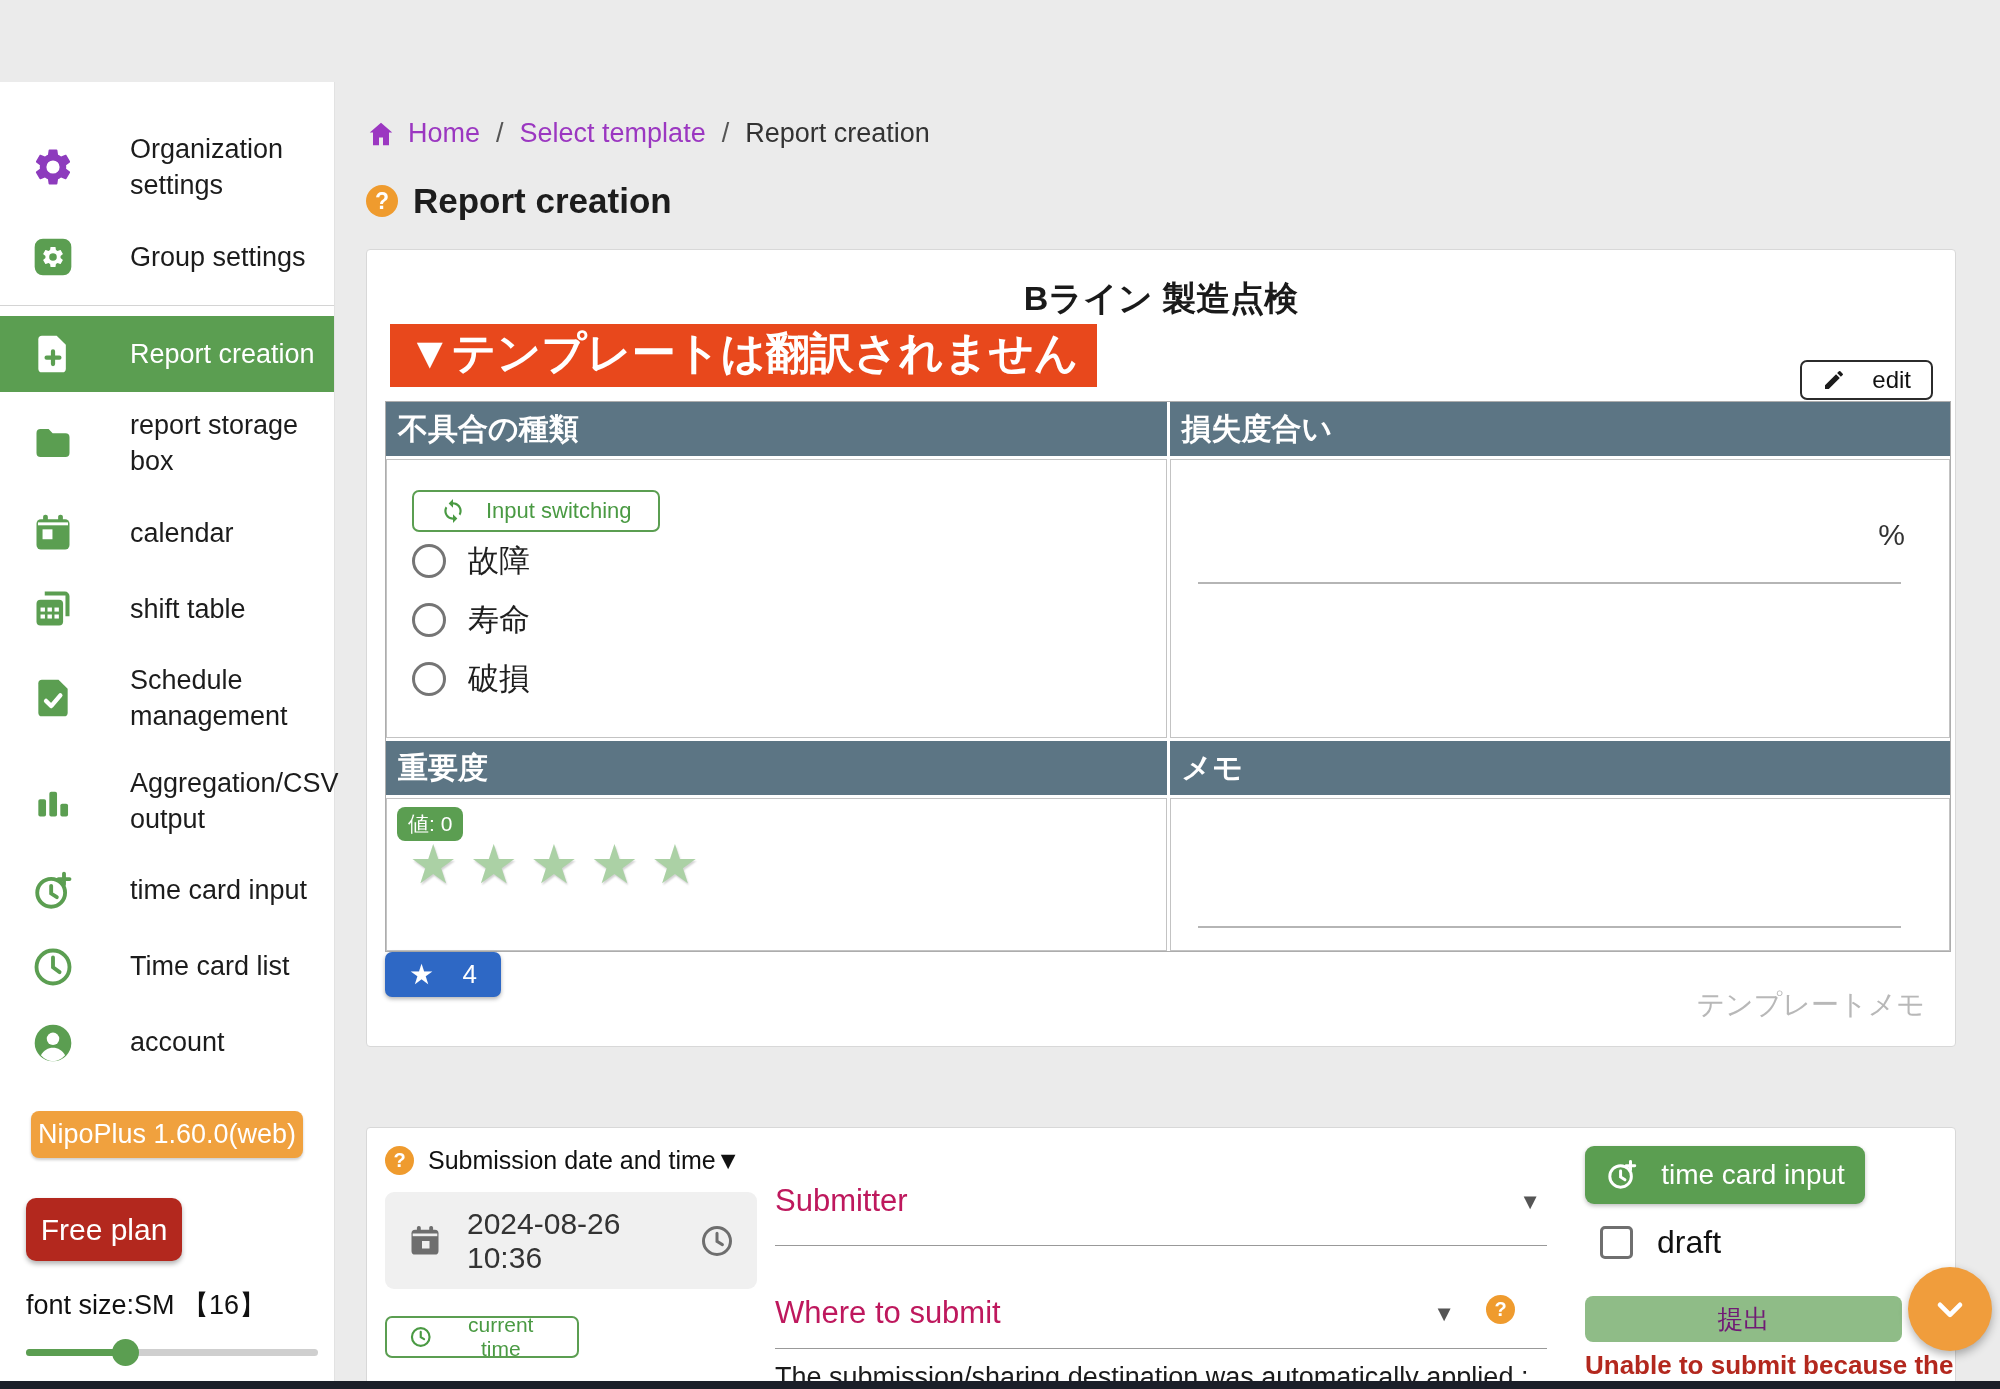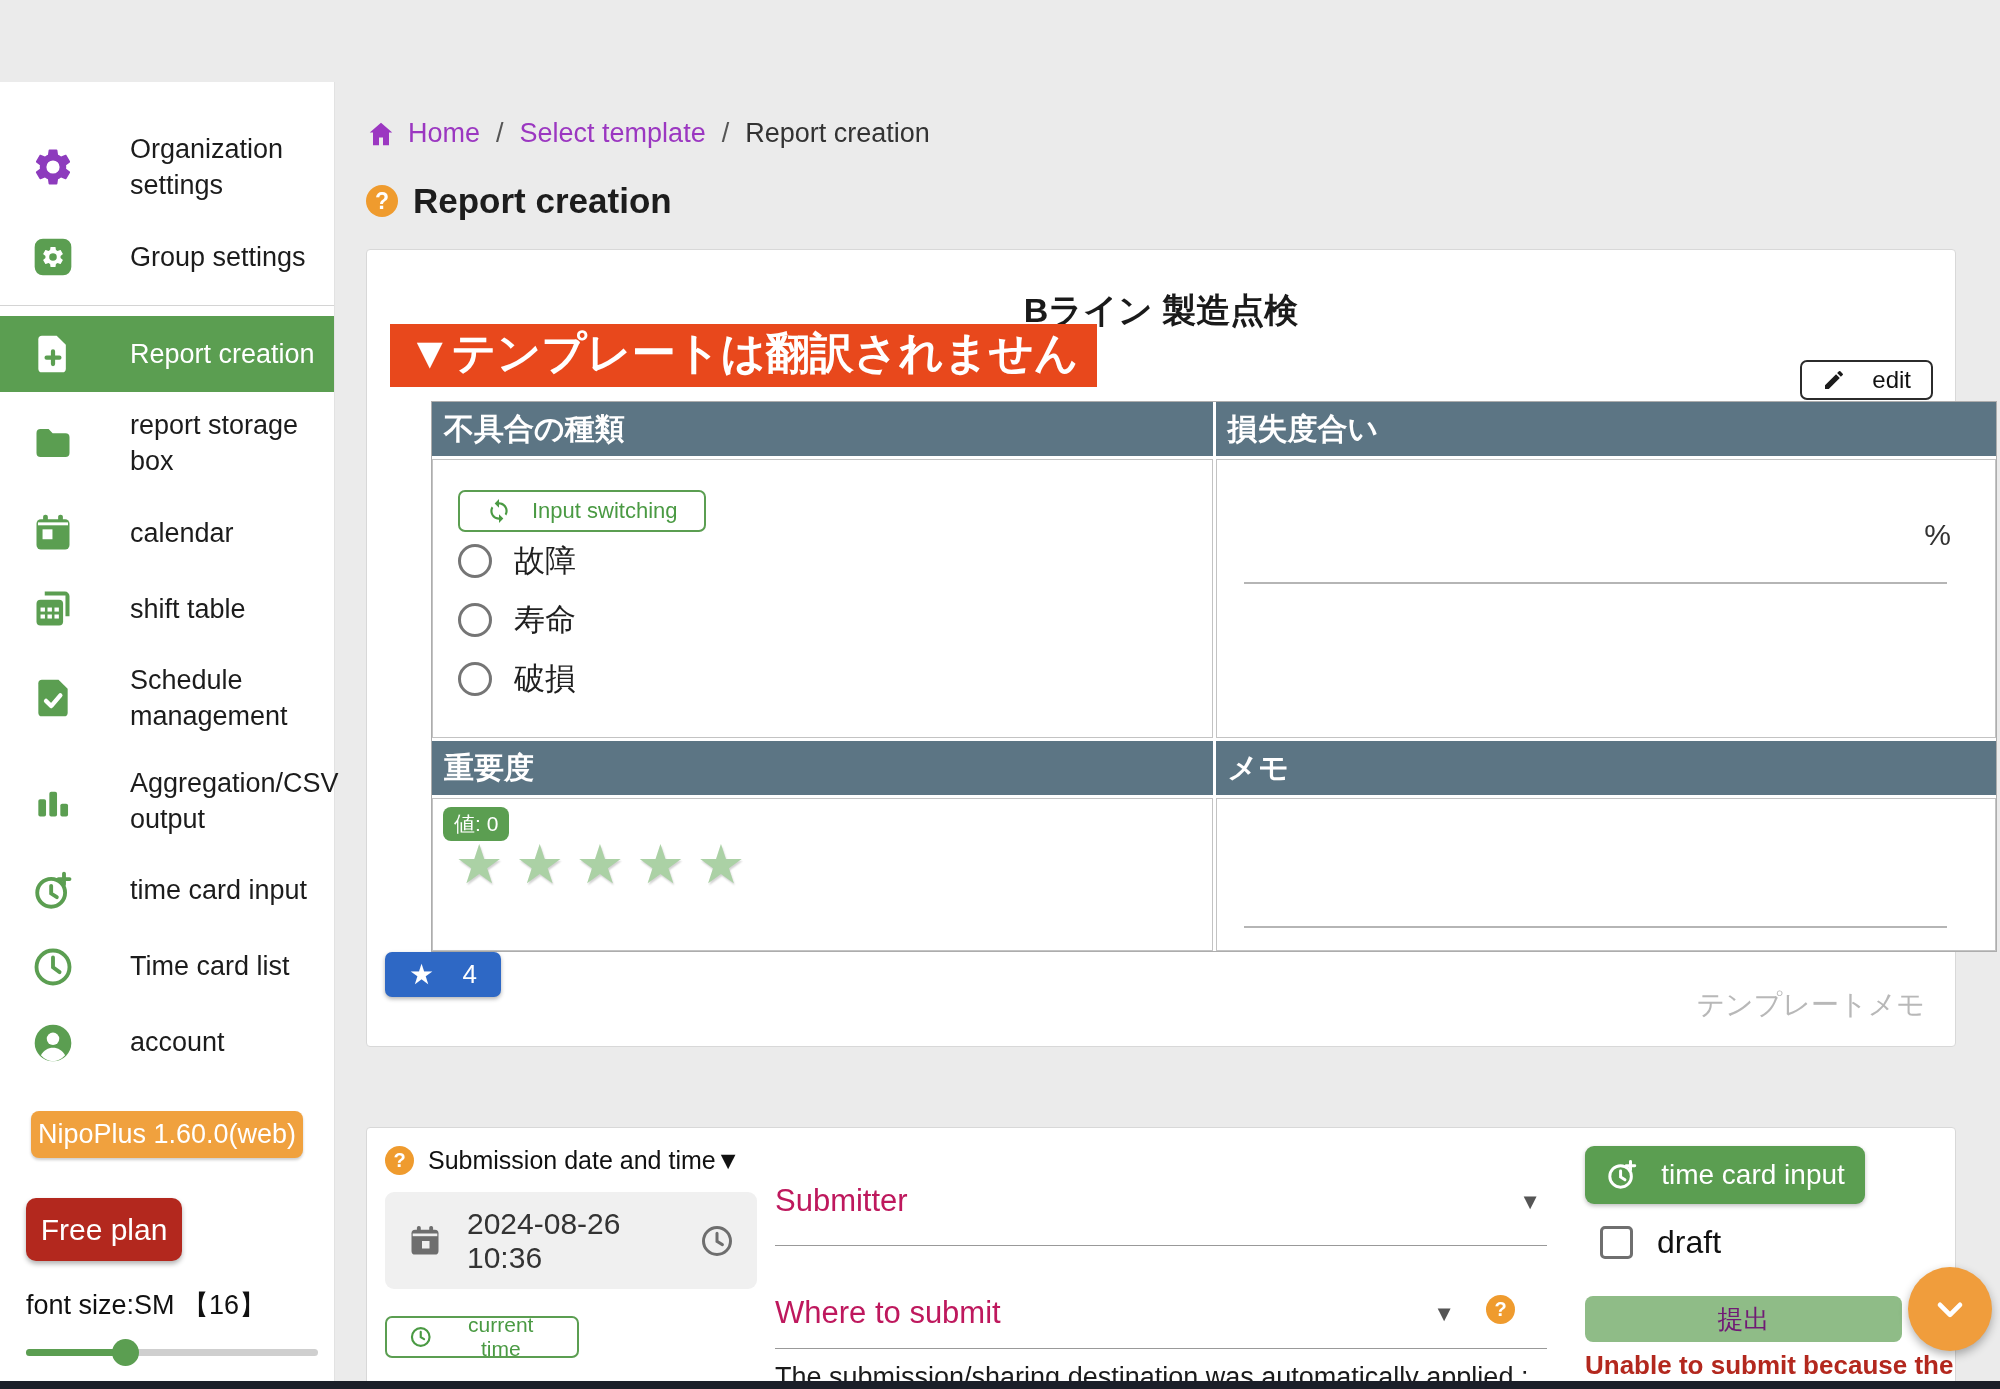--- a/index.html
+++ b/index.html
@@ -58,31 +58,31 @@
   .bc-home { margin-right:12px; display:flex; cursor:pointer; color:#9b37c1; }
 
   .page-title-row { display:flex; align-items:center; gap:15px; margin:32px 0 0 30px; }
   .qmark { width:32px; height:32px; border-radius:50%; background:#ef9b2e; color:#fff;
     font-size:23px; font-weight:bold; display:flex; align-items:center; justify-content:center; flex:0 0 32px; }
   .page-title { font-size:35px; font-weight:bold; color:#1d1d1d; }
 
   
   .card { background:#fff; border:1px solid #d8d8d8; border-radius:4px; position:relative; }
   .card1 { margin:28px 0 0 30px; width:1590px; height:798px; }
-  .tpl-title { text-align:center; font-size:34px; font-weight:bold; color:#1a1a1a; padding-top:38px; }
+  .tpl-title { text-align:center; font-size:34px; font-weight:bold; color:#1a1a1a; padding-top:26px; }
   .banner { position:absolute; left:23px; top:74px; background:#e8481c; color:#fff;
     font-size:44px; font-weight:bold; padding:4px 18px 8px; line-height:1.15; }
   .edit-btn { position:absolute; right:22px; top:110px; height:40px; background:#fff;
     border:2px solid #2b2b2b; border-radius:7px; display:flex; align-items:center; gap:26px;
     padding:0 20px; cursor:pointer; }
   .edit-btn span { font-size:24px; color:#111; }
 
   .tpl-table { position:absolute; left:18px; top:151px; width:1566px;
     display:grid; grid-template-columns:1fr 1fr; grid-template-rows:54px 279px 54px 153px;
-    gap:3px; background:#fff; border:1px solid #adadad;margin-left:46px; }
+    gap:3px; background:#fff; border:1px solid #adadad; }
   .th { background:#5c7584; color:#fff; font-size:30px; font-weight:bold;
     display:flex; align-items:center; padding:0 12px; }
   .td { background:#fff; border:1px solid #c3c3c3; position:relative; }
 
   .switch-btn { position:absolute; left:25px; top:30px; height:42px; border:2px solid #5b9e51;
     border-radius:7px; background:#fff; display:flex; align-items:center; gap:20px;
     padding:0 26px; cursor:pointer; }
   .switch-btn span { color:#4a9a43; font-size:22px; }
   .radio-row { position:absolute; left:25px; display:flex; align-items:center; gap:22px; cursor:pointer; }
   .radio-circle { width:34px; height:34px; border:3px solid #757575; border-radius:50%; background:#fff; }

